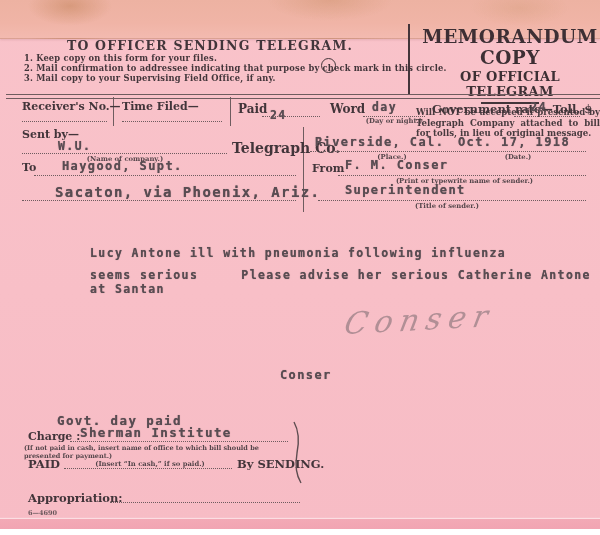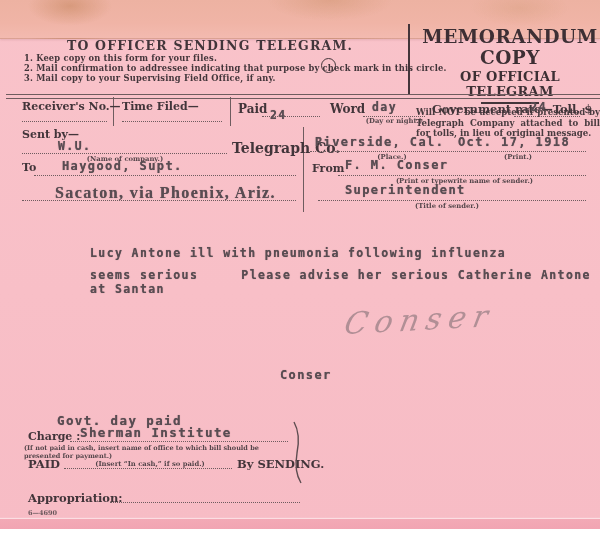--- a/index.html
+++ b/index.html
@@ -96,28 +96,28 @@
 
   <div class="printed" style="left:22px;top:128px;font-size:11px;">Sent by—</div>
   <div class="typed" style="left:58px;top:139px;font-size:11.5px;">W.U.</div>
   <div class="dots" style="left:22px;top:152px;width:205px;"></div>
   <div class="caption" style="left:70px;top:155px;width:110px;">(Name of company.)</div>
   <div class="printed" style="left:232px;top:140px;font-size:14px;">Telegraph Co.</div>
 
   <div class="printed" style="left:22px;top:161px;font-size:11px;">To</div>
   <div class="typed" style="left:62px;top:159px;font-size:12px;">Haygood, Supt.</div>
   <div class="dots" style="left:34px;top:174px;width:262px;"></div>
-  <div class="typed" style="left:55px;top:184px;font-size:16px;font-family:Liberation Serif, serif;">Sacaton, via Phoenix, Ariz.</div>
+  <div class="typed" style="left:55px;top:184px;font-size:14px;">Sacaton, via Phoenix, Ariz.</div>
   <div class="dots" style="left:22px;top:199px;width:274px;"></div>
 
   <div class="typed" style="left:315px;top:135px;font-size:12px;">Riverside, Cal.</div>
   <div class="typed" style="left:458px;top:135px;font-size:12px;">Oct. 17, 1918</div>
   <div class="dots" style="left:310px;top:150px;width:276px;"></div>
   <div class="caption" style="left:352px;top:153px;width:80px;">(Place.)</div>
-  <div class="caption" style="left:478px;top:153px;width:80px;">(Print.)</div>
+  <div class="caption" style="left:478px;top:153px;width:80px;">(Date.)</div>
 
   <div class="printed" style="left:312px;top:162px;font-size:11px;">From</div>
   <div class="typed" style="left:345px;top:158px;font-size:12px;">F. M. Conser</div>
   <div class="dots" style="left:338px;top:174px;width:248px;"></div>
   <div class="caption" style="left:352px;top:177px;width:225px;">(Print or typewrite name of sender.)</div>
   <div class="typed" style="left:345px;top:183px;font-size:12px;">Superintendent</div>
   <div class="dots" style="left:318px;top:199px;width:268px;"></div>
   <div class="caption" style="left:372px;top:202px;width:150px;">(Title of sender.)</div>
 
   <div class="typed" style="left:90px;top:246px;font-size:11.5px;">Lucy Antone ill with pneumonia following influenza</div>

